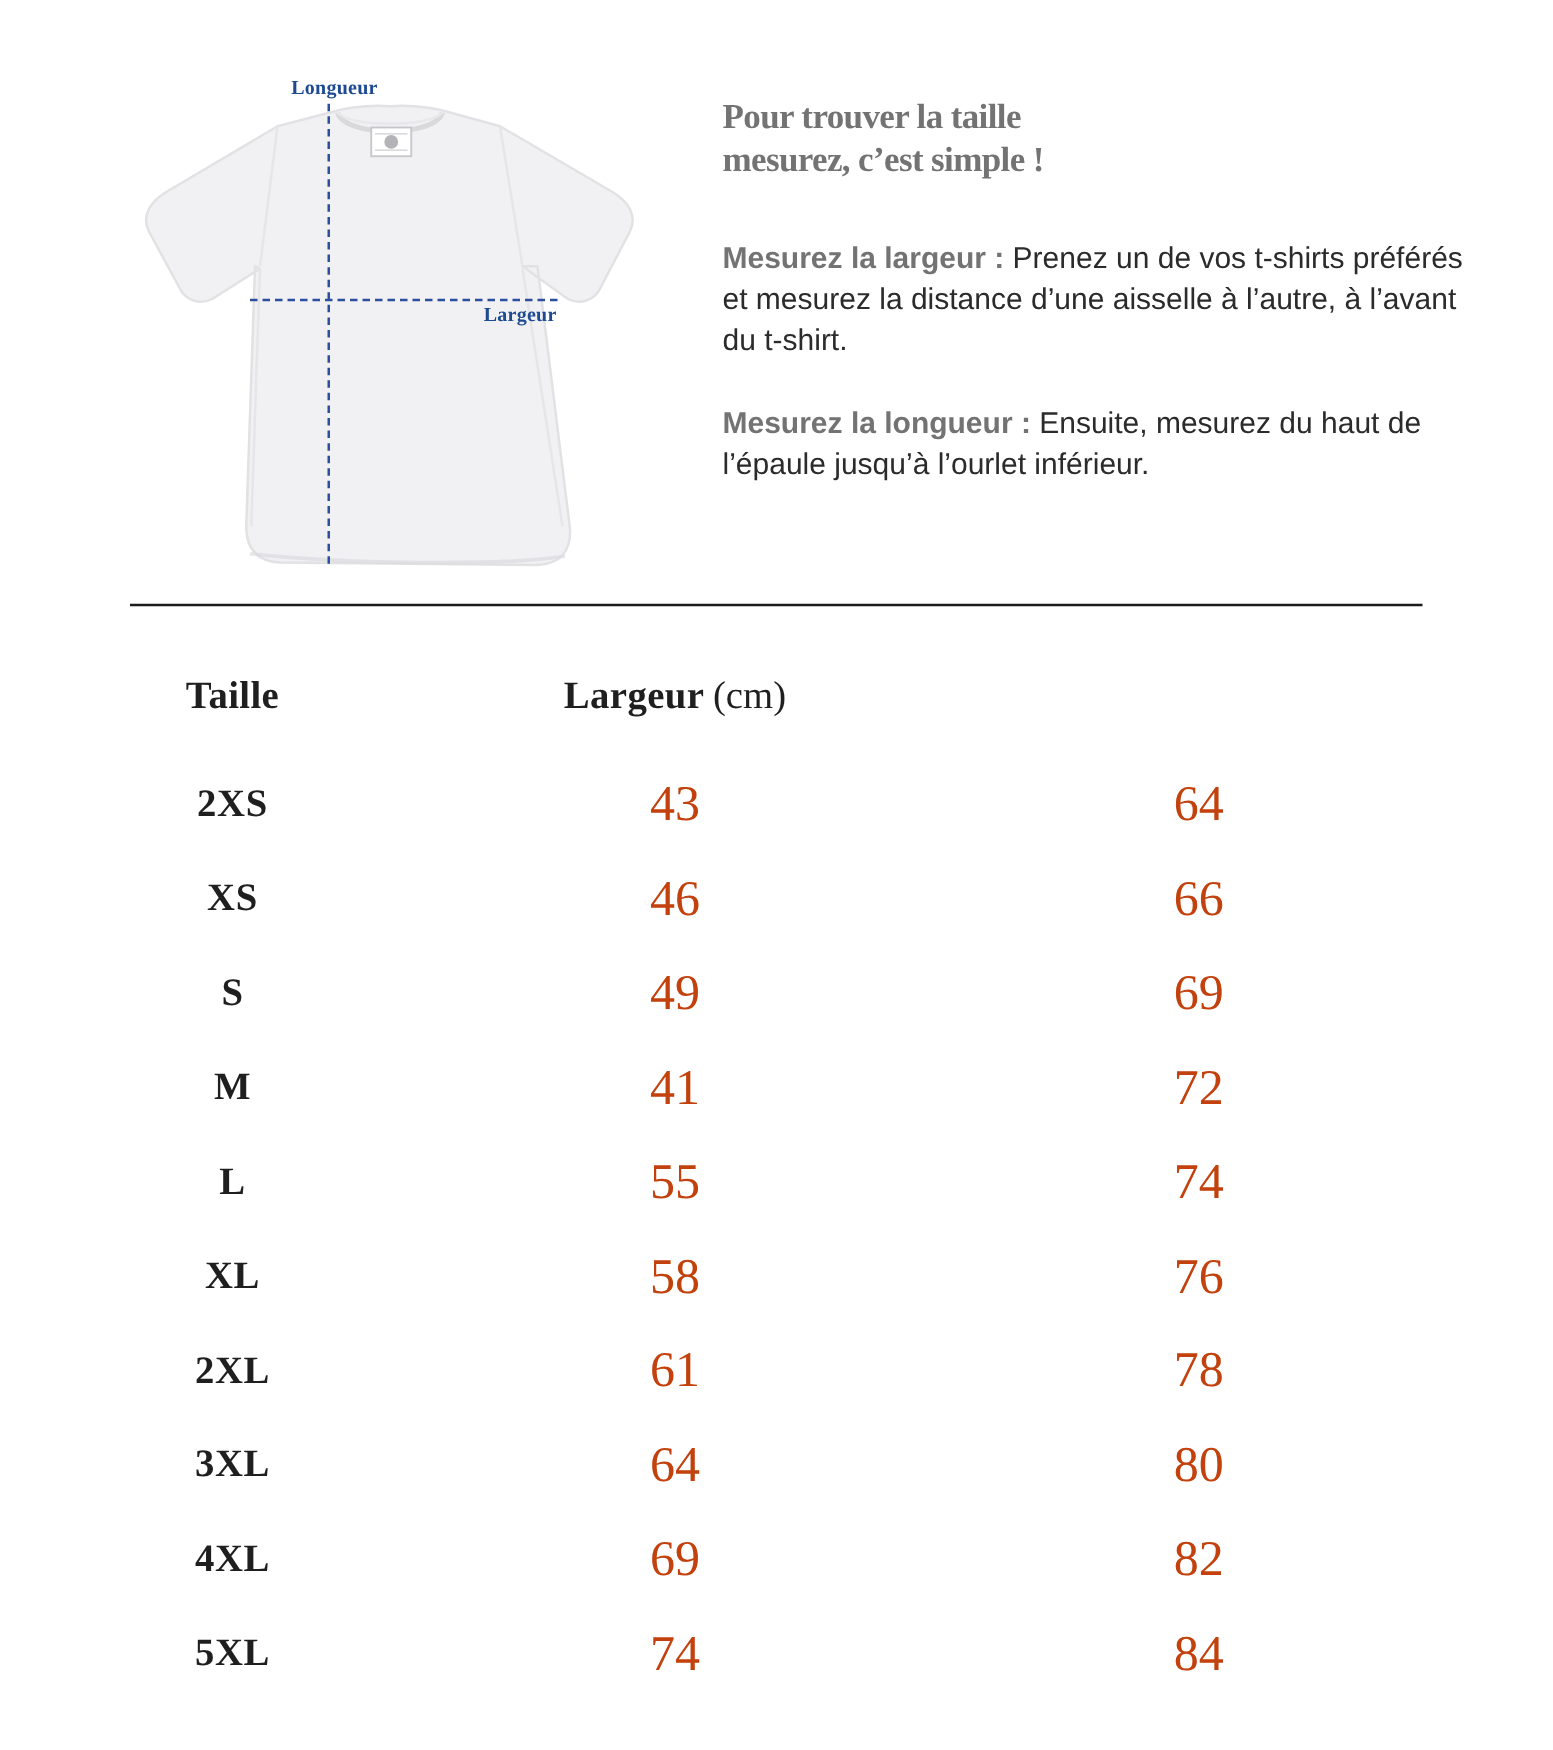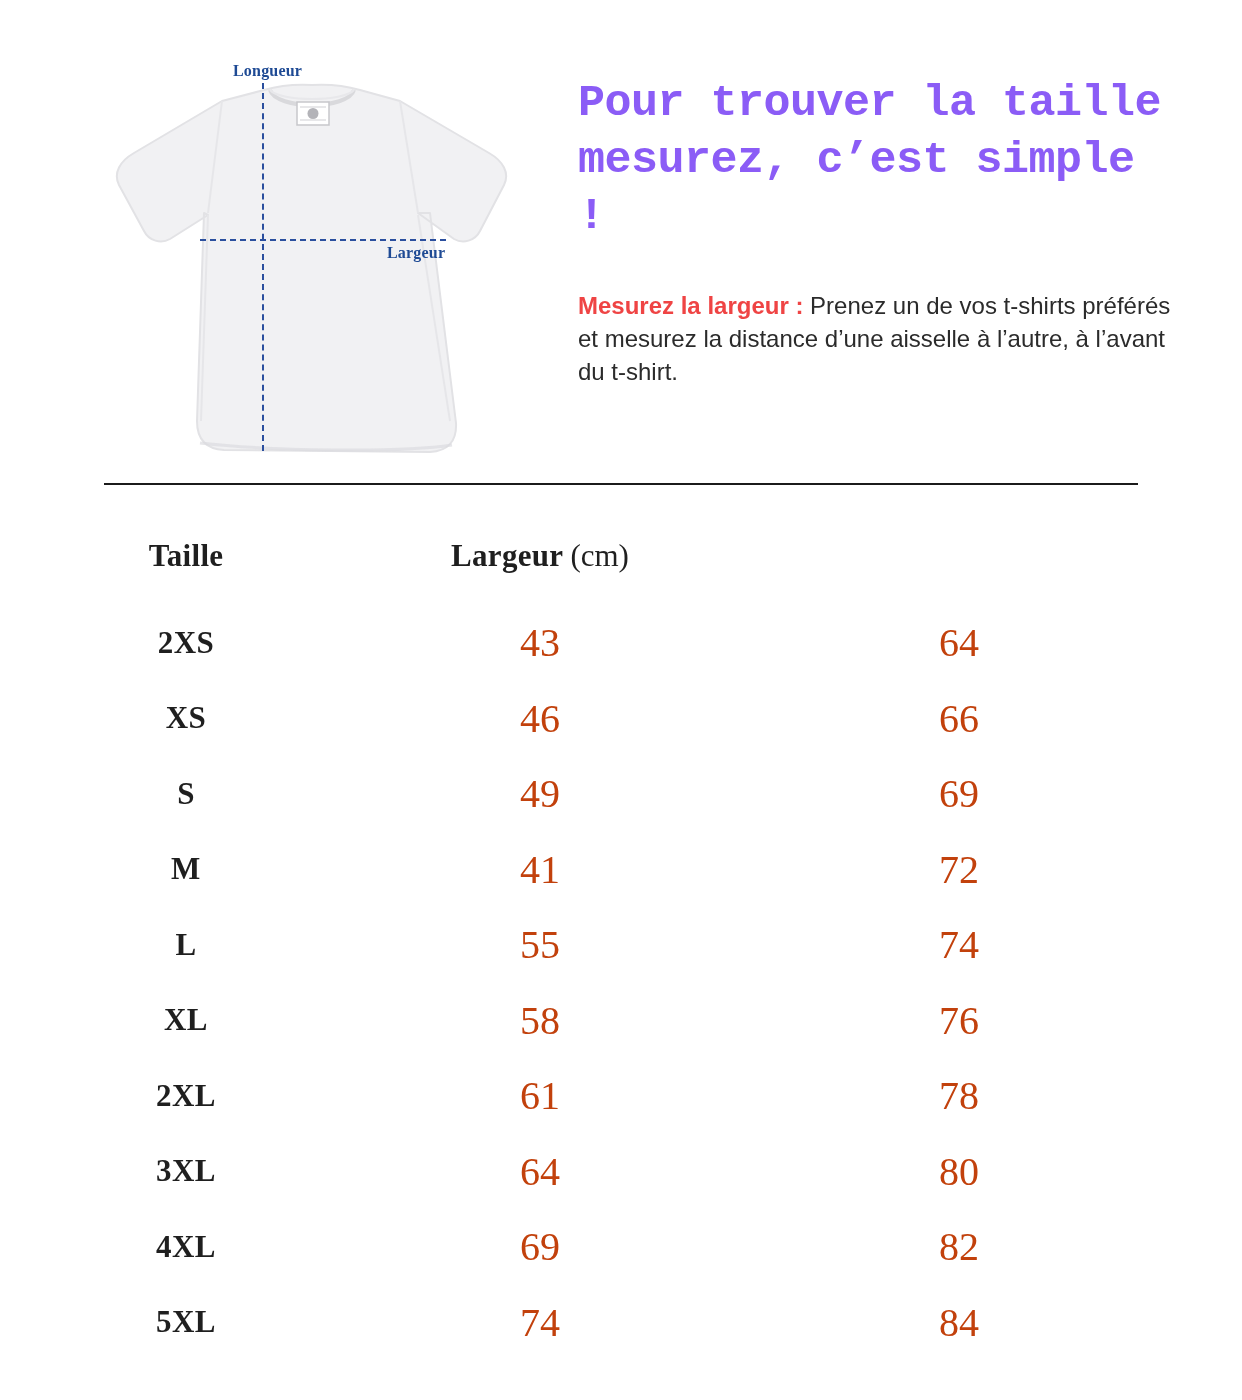--- a/index.html
+++ b/index.html
@@ -14,26 +14,26 @@
   .measure-line { position:absolute; }
   .measure-line.vertical { left:162px; top:28px; height:368px; width:0; border-left:2px dashed #2b4f9e; }
   .measure-line.horizontal { left:100px; top:184px; width:246px; height:0; border-top:2px dashed #2b4f9e; }
   .shirt-label { position:absolute; font-family:"Liberation Serif", serif; font-weight:700;
                  font-size:16px; color:#1e4a94; letter-spacing:0.2px; }
   .shirt-label.longueur { left:133px; top:7px; }
   .shirt-label.largeur  { left:287px; top:189px; }
 
   
   .intro { position:absolute; left:578px; top:76px; width:600px; }
-  .intro h1 { font-family:Liberation Mono, monospace; font-weight:700;
-              font-size:45px; line-height:1.26; color:#8b5cf6; letter-spacing:-0.5px; }
+  .intro h1 { font-family:Liberation Serif, serif; font-weight:700;
+              font-size:28px; line-height:1.26; color:#737373; letter-spacing:-0.5px; }
   .intro p { font-size:24px; line-height:1.38; color:#2b2b2b; }
   .intro p.p1 { margin-top:43px; }
   .intro p.p2 { margin-top:33px; }
-  .intro p b { font-weight:700; color:#ef4444; }
+  .intro p b { font-weight:700; color:#737373; }
 
   
   .divider { position:absolute; left:104px; top:483px; width:1034px; height:2px; background:#1b1b1b; }
 
   
   .size-table { position:absolute; left:88px; top:528px; width:1034px;
                 font-family:"Liberation Serif", serif; color:#1f1f1f; }
   .trow { display:grid; grid-template-columns:196px 512px 326px; align-items:center; height:75.5px; }
   .trow.header { height:55px; margin-bottom:22px; }
   .cell { text-align:center; }
@@ -92,20 +92,21 @@
     </svg>
     <div class="measure-line vertical"></div>
     <div class="measure-line horizontal"></div>
     <span class="shirt-label longueur">Longueur</span>
     <span class="shirt-label largeur">Largeur</span>
   </div>
 
   <div class="intro">
     <h1><span>Pour trouver la taille</span><br><span>mesurez, c’est simple !</span></h1>
     <p class="p1"><b>Mesurez la largeur :</b><span> Prenez un de vos t-shirts préférés et mesurez la distance d’une aisselle à l’autre, à l’avant du t-shirt.</span></p>
+    <p class="p2"><b>Mesurez la longueur :</b><span> Ensuite, mesurez du haut de l’épaule jusqu’à l’ourlet inférieur.</span></p>
   </div>
 
   <div class="divider"></div>
 
   <div class="size-table">
     <div class="trow header">
       <div class="cell th"><span class="th-bold">Taille</span></div>
       <div class="cell th"><span class="th-bold">Largeur</span><span class="th-unit">(cm)</span></div>
     </div>
 

